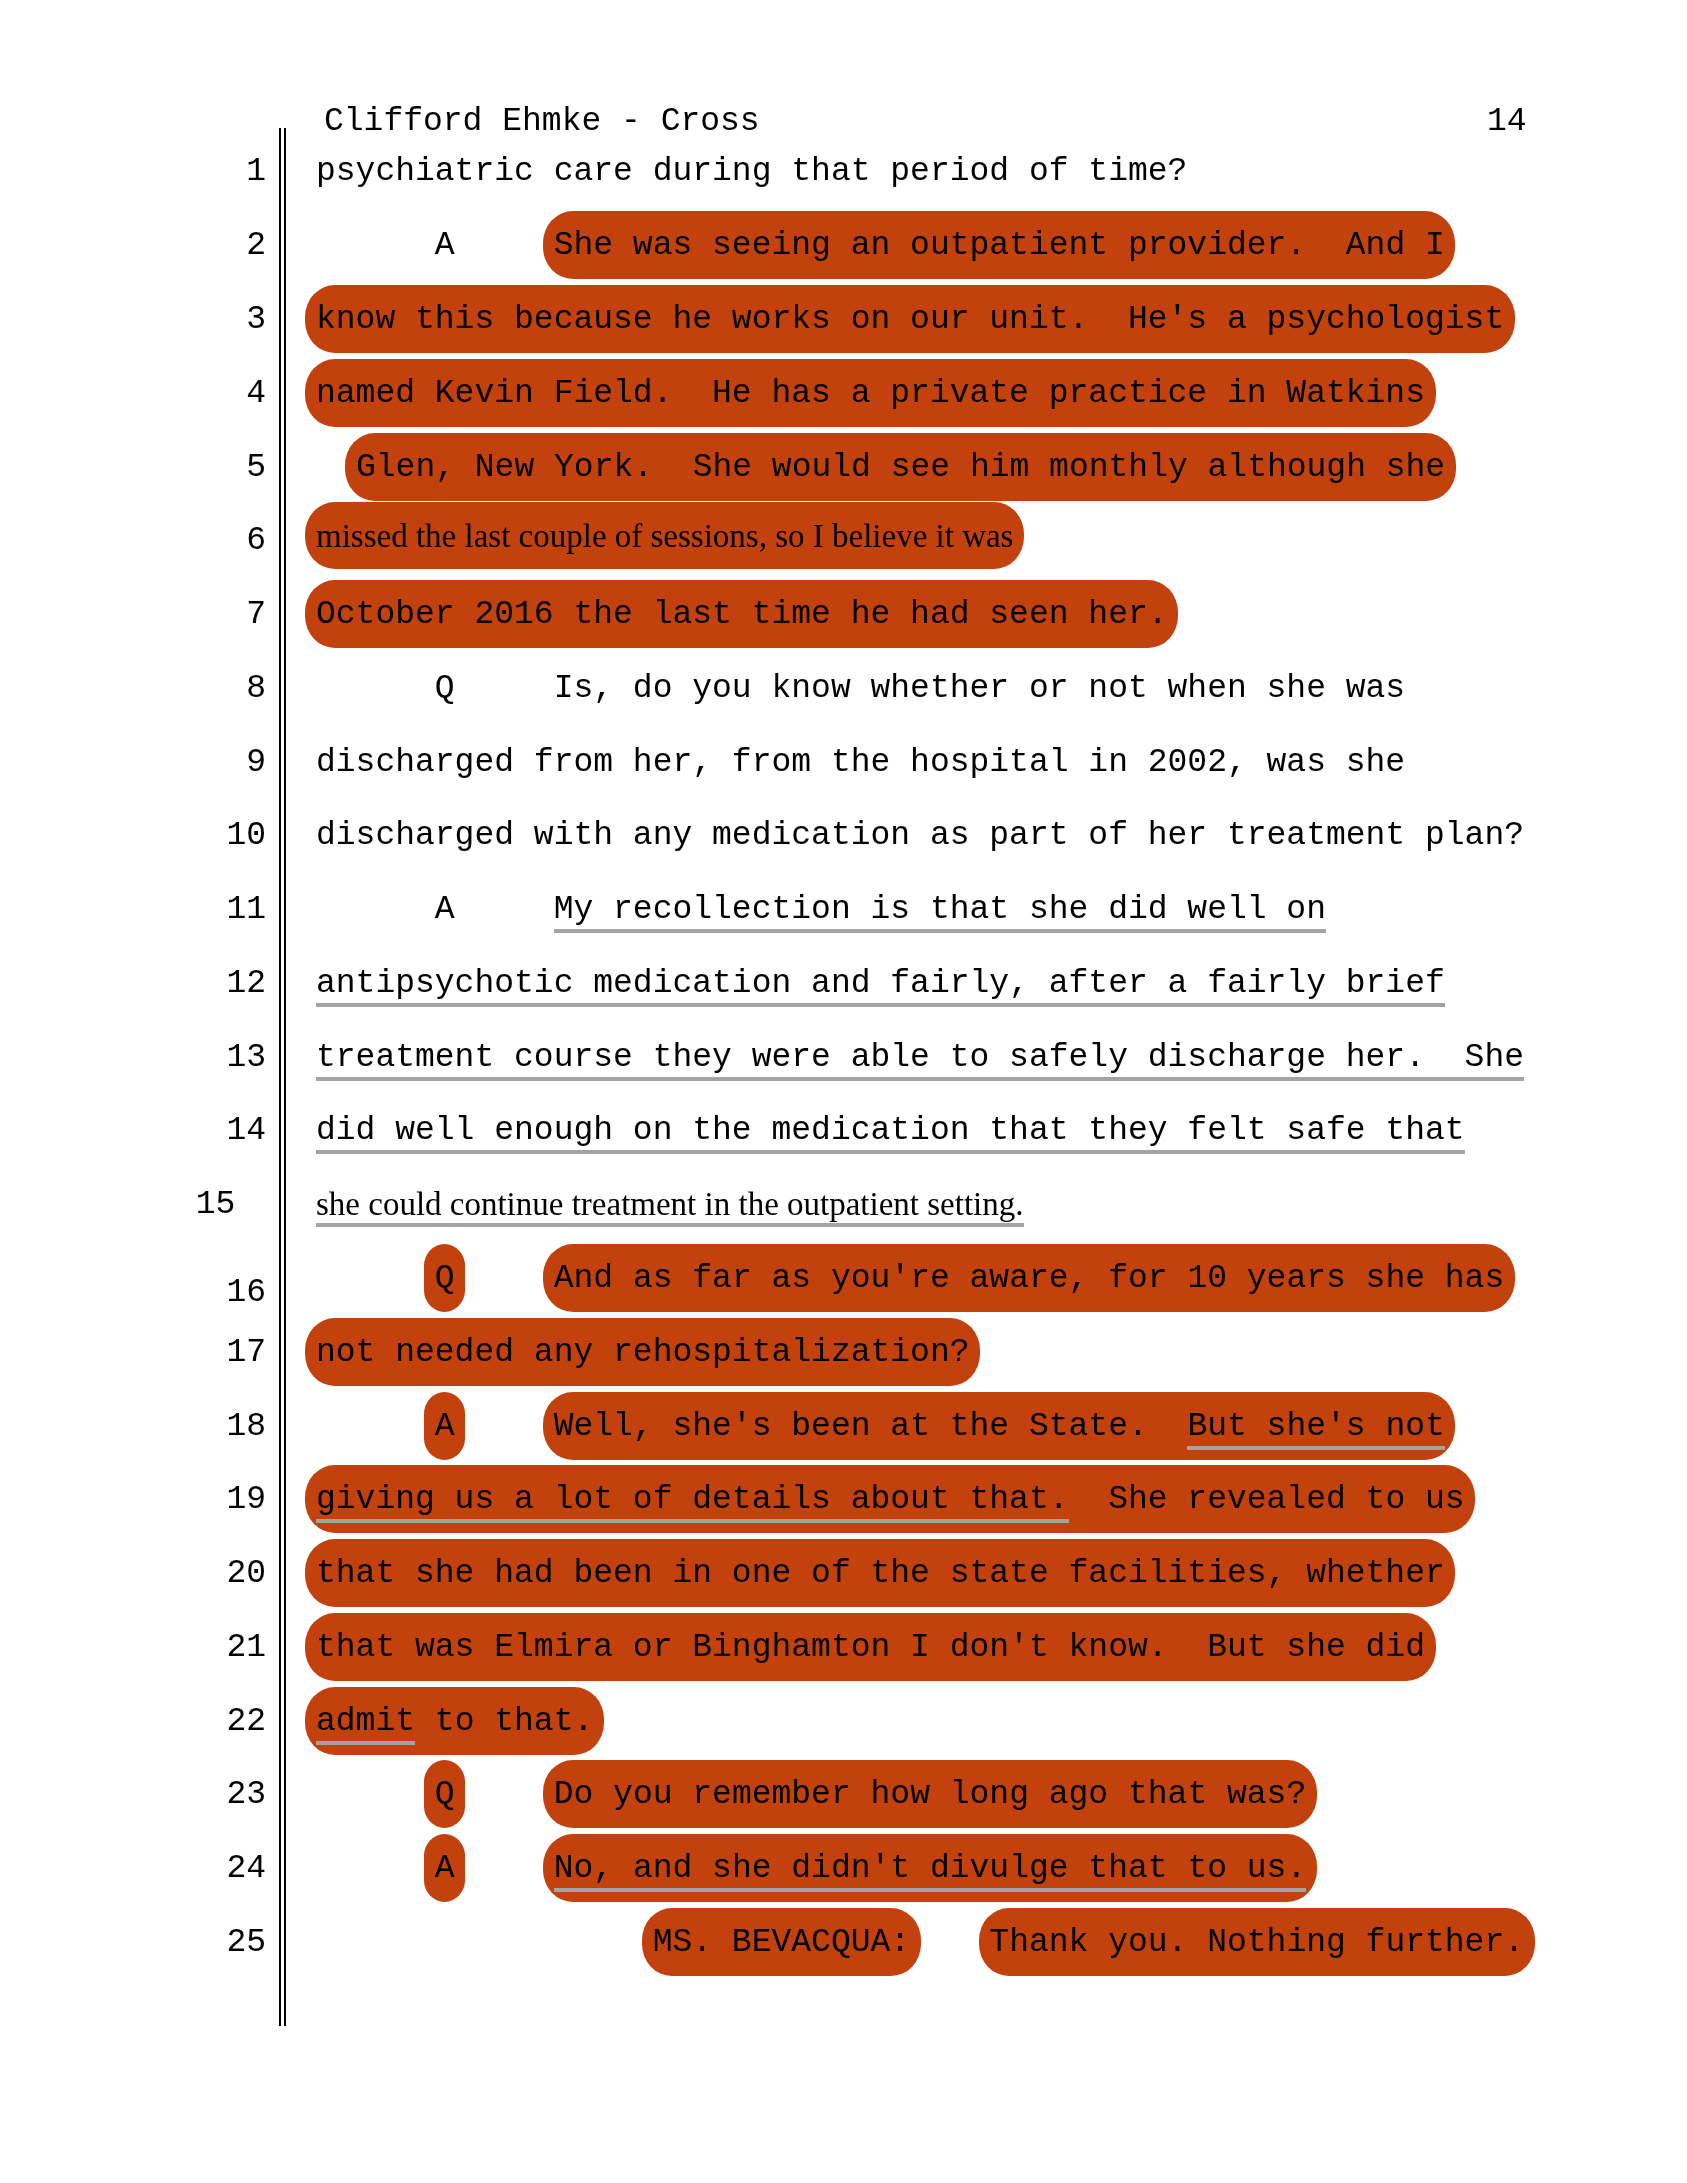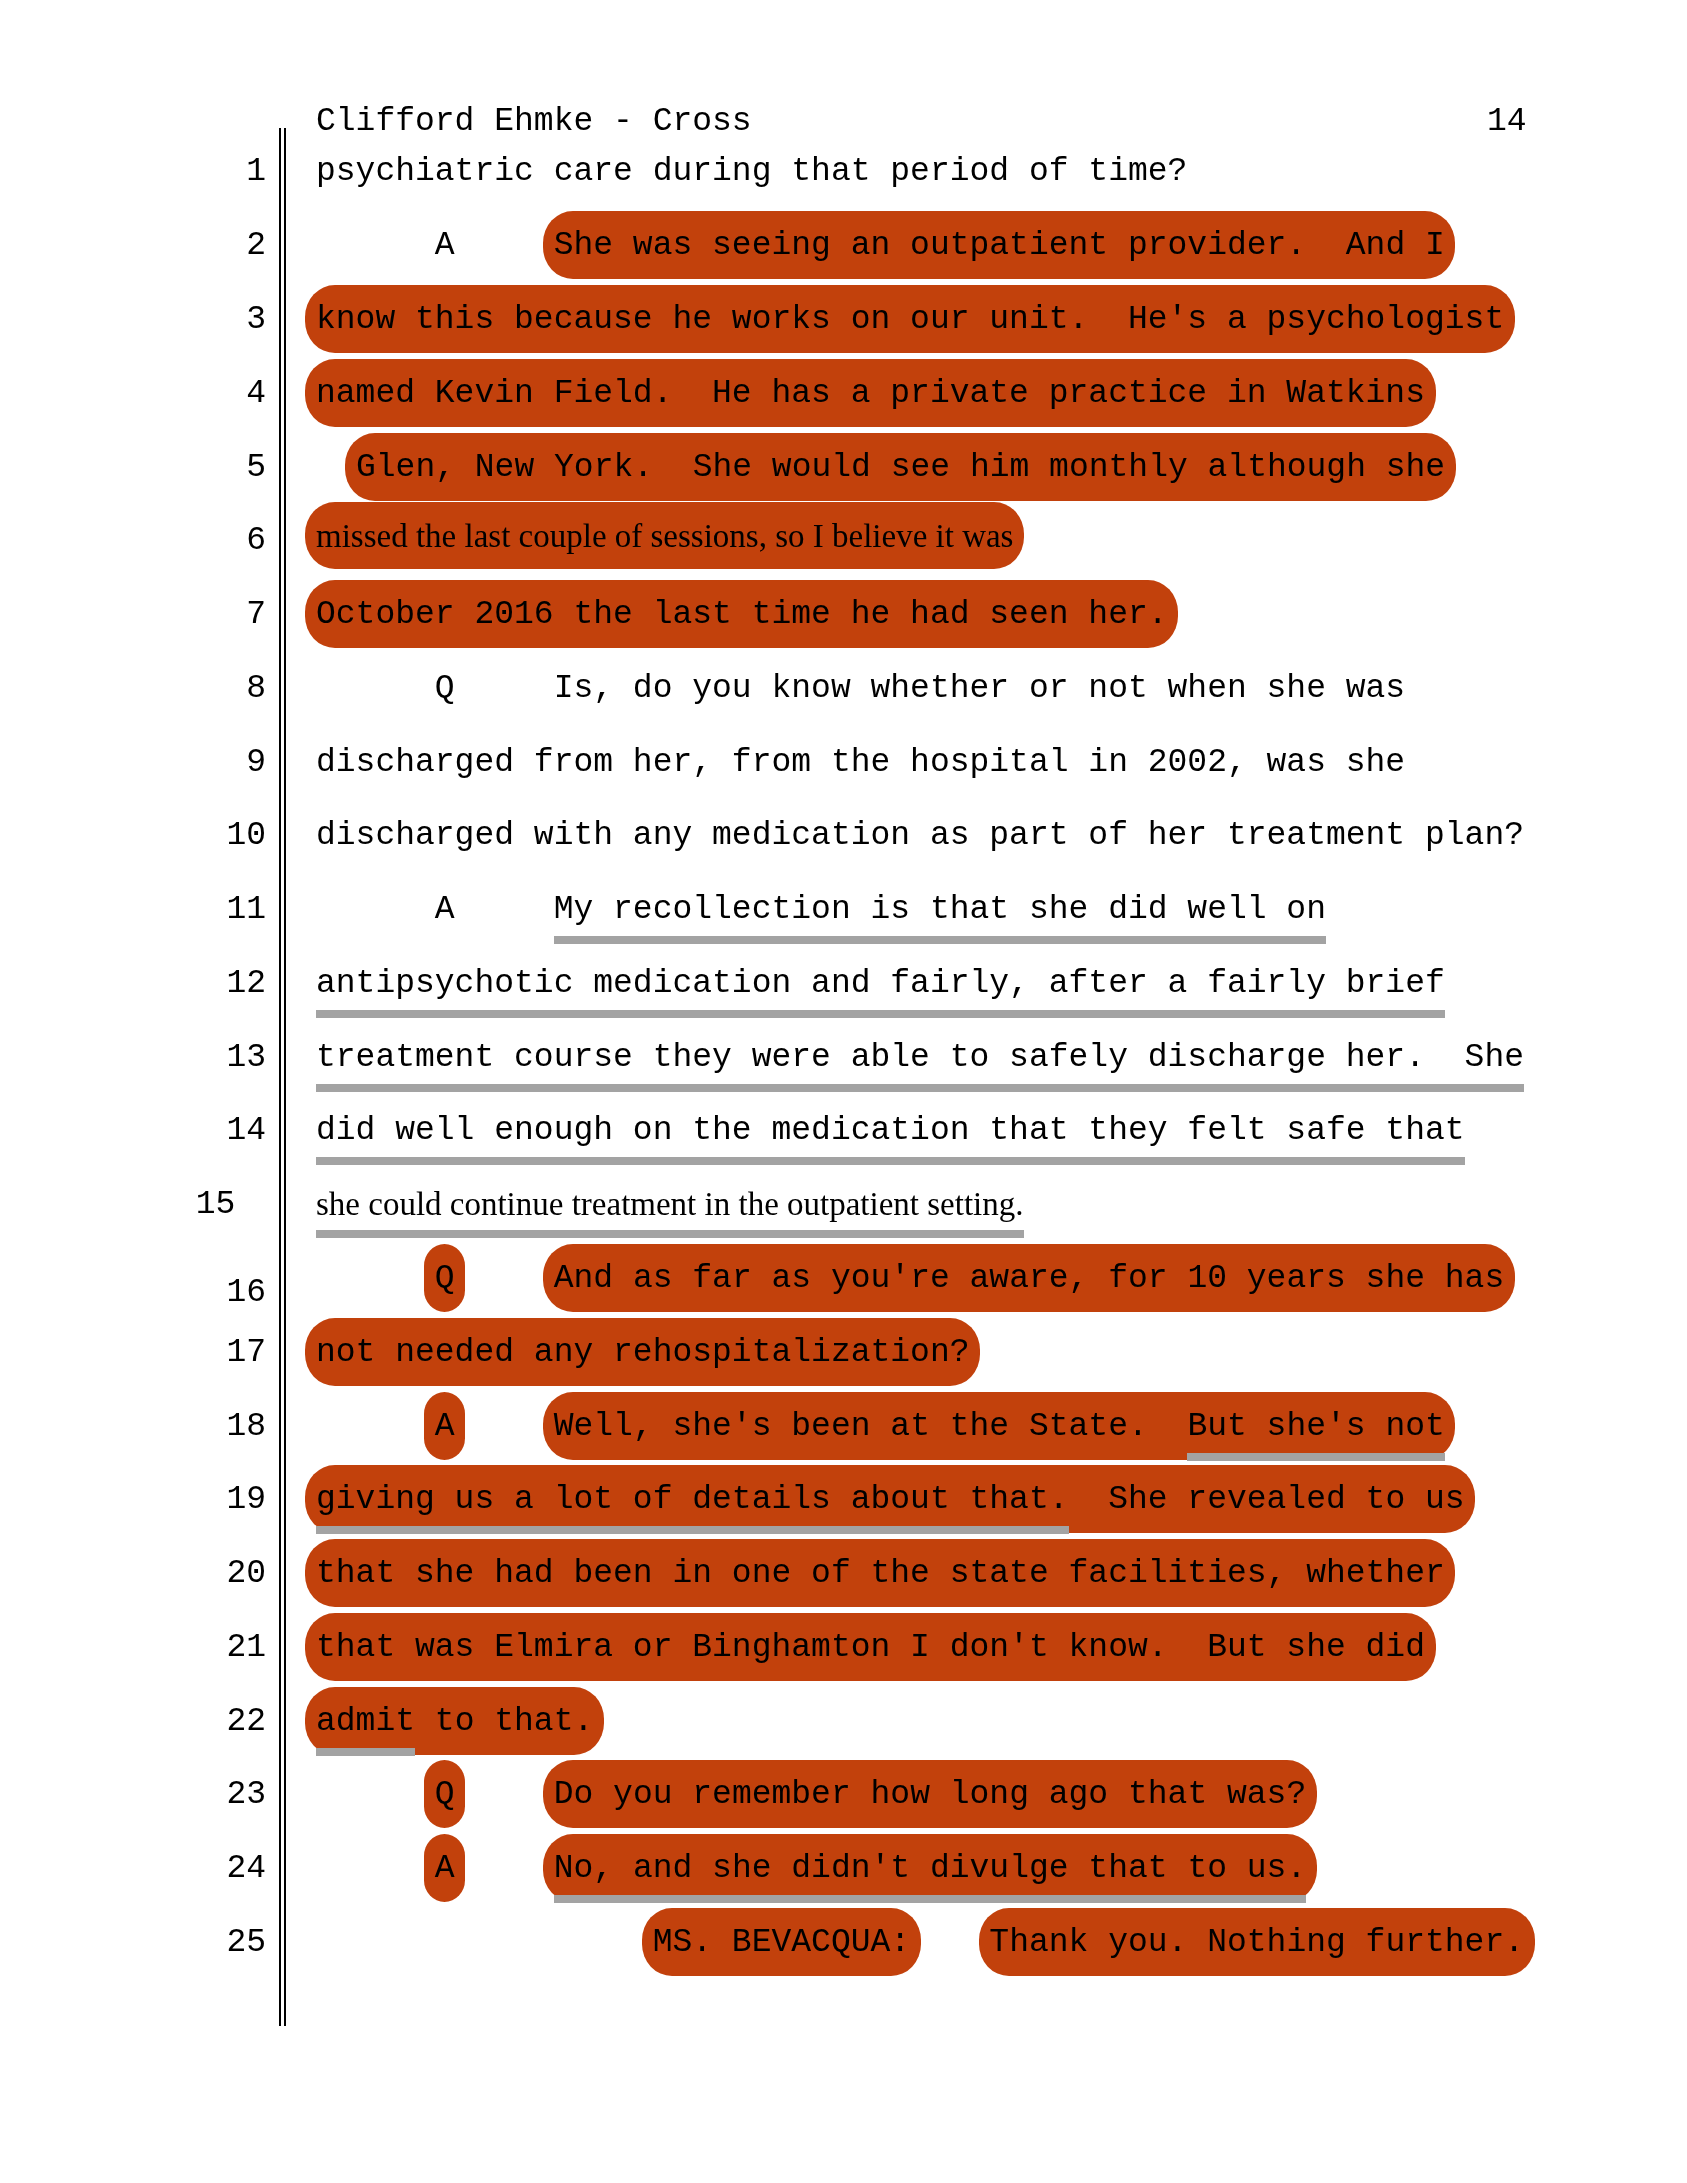--- a/index.html
+++ b/index.html
@@ -3,21 +3,21 @@
 <meta charset="utf-8">
 <style>
   html,body{margin:0;padding:0;}
   body{
     width:1687px;height:2183px;background:#ffffff;position:relative;
     font-family:"Liberation Mono","DejaVu Sans Mono",monospace;
     color:#000;overflow:hidden;
   }
   .page{position:absolute;left:0;top:0;width:1687px;height:2183px;}
   .hdr-title{
-    position:absolute;left:316px;top:105px;
+    position:absolute;left:324px;top:105px;
     font-size:33px;line-height:33px;white-space:pre;
   }
   .hdr-page{
     position:absolute;left:1487px;top:105px;
     font-size:33px;line-height:33px;white-space:pre;
   }
   .rule{
     position:absolute;left:279px;top:128px;width:7.3px;height:1898px;
     border-left:2.6px solid #000;border-right:2.6px solid #000;
     box-sizing:border-box;
@@ -31,22 +31,22 @@
     font-size:33px;line-height:33px;white-space:pre;
   }
   .hl{
     background:#c2410c;
     padding:16px 10.6px 14.6px 10.6px;margin:0 -10.6px;
     border-radius:30px / 32px;
   }
   .hl.rl{border-top-right-radius:0;border-bottom-right-radius:0;padding-right:0;margin-right:0;}
   .hl.rr{border-top-left-radius:0;border-bottom-left-radius:0;padding-left:0;margin-left:0;}
   .ul{
-    border-bottom:8px solid #a3a3a3;
-    padding-bottom:8px;
+    border-bottom:4px solid #a3a3a3;
+    padding-bottom:1px;
   }
 </style>
 </head>
 <body>
 
 <div class="page">
   <div class="hdr-title">Clifford Ehmke - Cross</div>
   <div class="hdr-page">14</div>
   <div class="rule"></div>
   <div id="lines">

